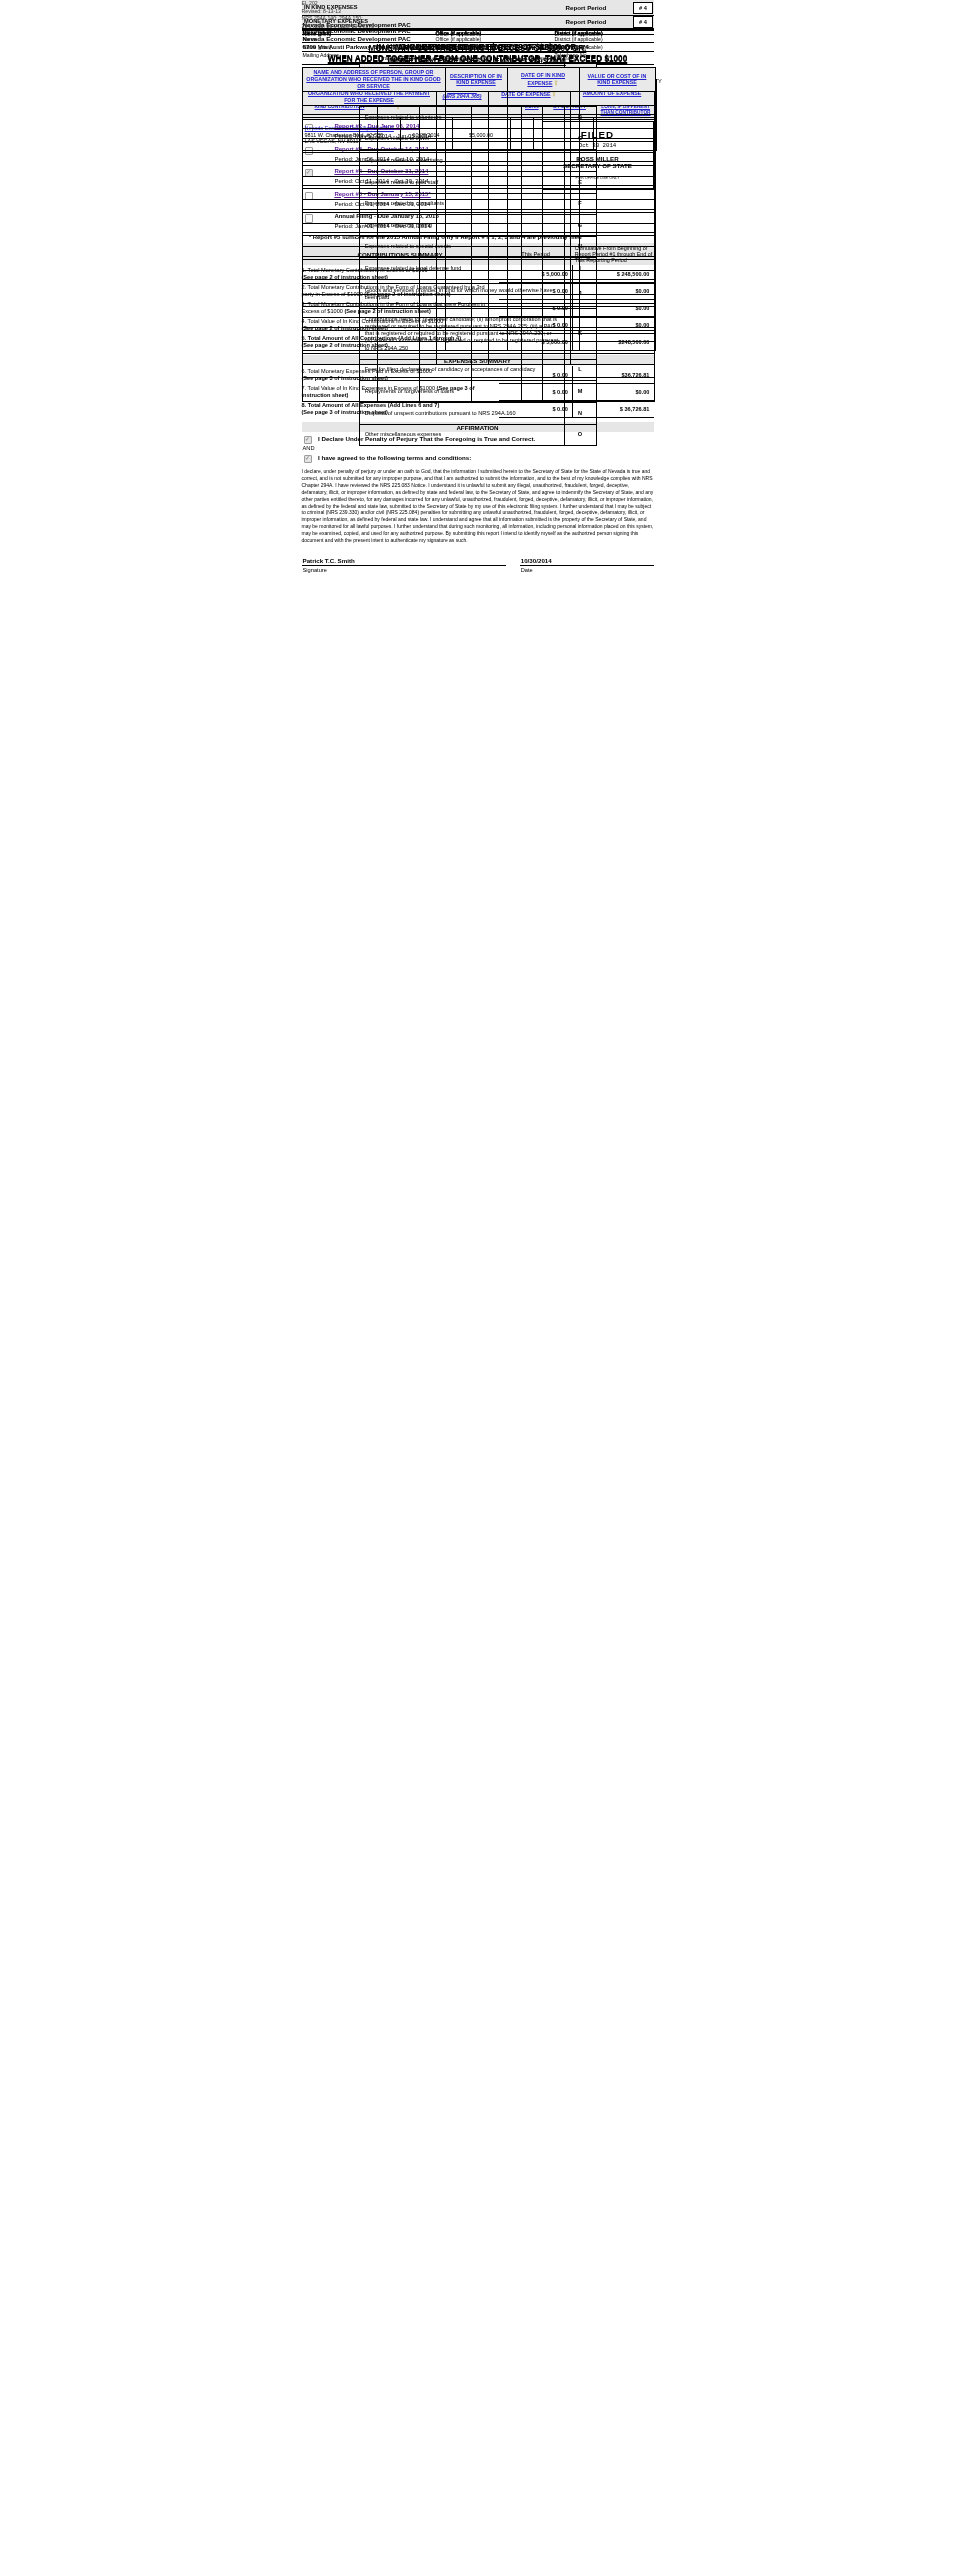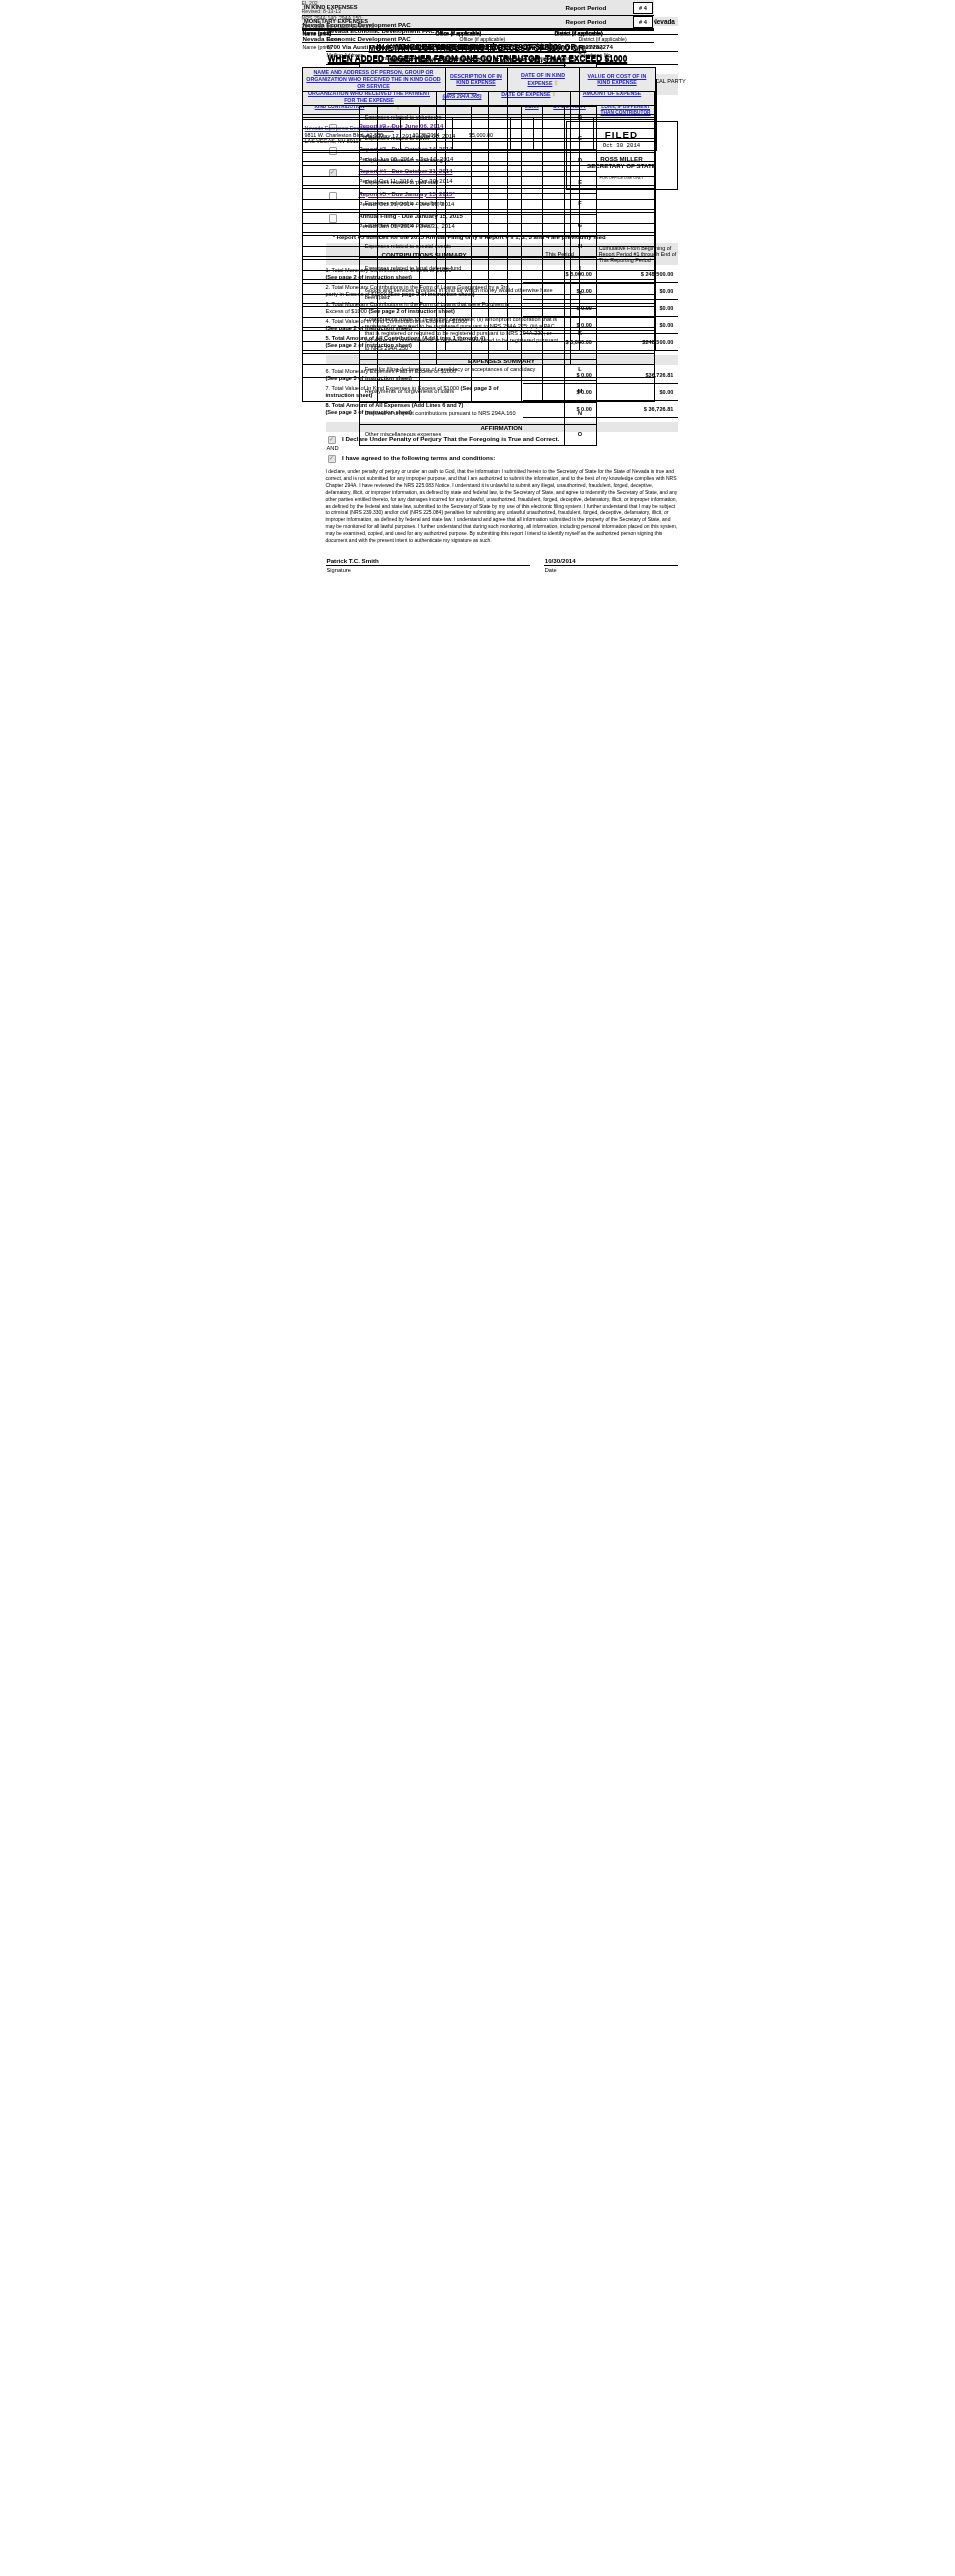--- a/index.html
+++ b/index.html
@@ -5,21 +5,21 @@
   html,body{margin:0;padding:0;background:#fff;}
   body{width:955px;height:2781px;position:relative;font-family:"Liberation Sans",sans-serif;color:#000;}
   .blk{position:absolute;left:50%;transform:translateX(-50%);width:352px;}
 
   
   #blk-print{top:3.1px;text-align:right;font-size:6.2px;}
   .print-help{color:#2d24cf;text-decoration:underline;margin-right:4.1px;cursor:pointer;}
   .print-btn{display:inline-block;border:0.5px solid #8a8a8a;background:#f0f0f0;padding:1px 6.2px;font-size:6.2px;border-radius:1.5px;font-family:"Liberation Sans",sans-serif;}
 
   
-  #blk-page1{top:17px;margin-left:24px;}
+  #blk-page1{top:17px;}
   .main-bar{background:#e6e6e6;display:flex;justify-content:space-between;align-items:center;font-weight:bold;font-size:6.4px;padding:1px 2.6px;}
   .entity-name{font-weight:bold;font-size:6.2px;border-bottom:0.5px solid #000;padding:0.5px 1px 0.5px 1px;display:flex;}
   .entity-name .addr{width:72%;}
   .labelrow{display:flex;font-size:5.2px;padding:0.5px 1px 1px 1px;}
   .labelrow .l1{width:38%;}
   .labelrow .l2{width:34%;}
   .labelrow .l3{flex:1;}
   .rule{border-bottom:0.5px solid #000;height:5.2px;}
 
   .selectbox{background:#e6e6e6;margin-top:1.5px;padding:2.1px 2.6px 2.6px 2.6px;font-size:5.7px;display:flex;}

